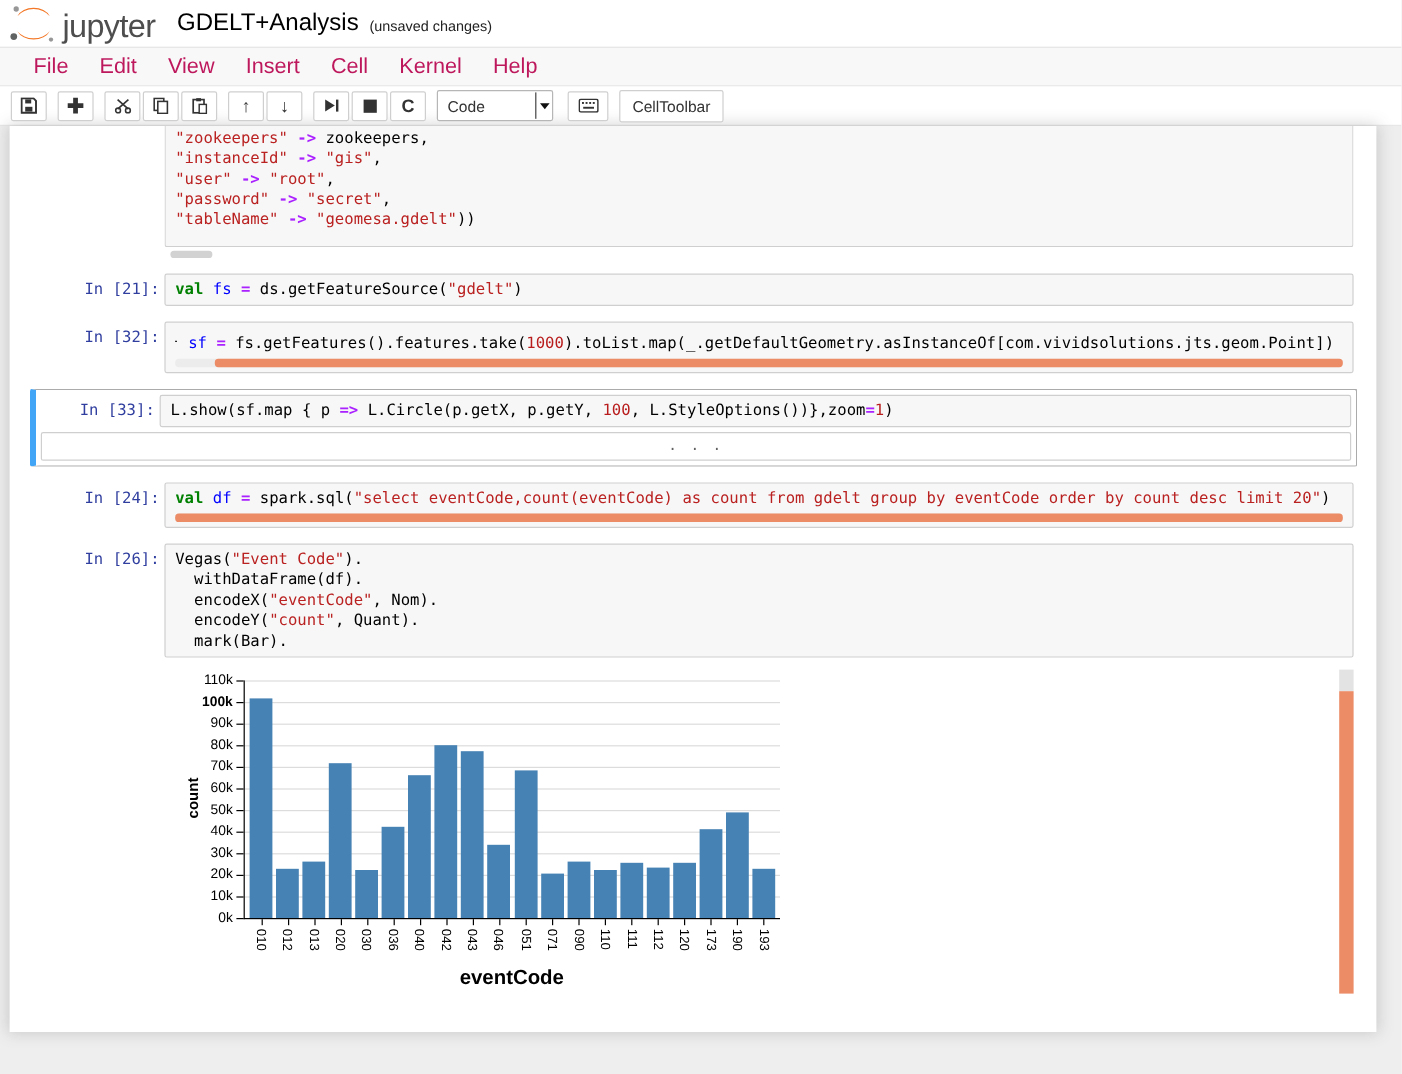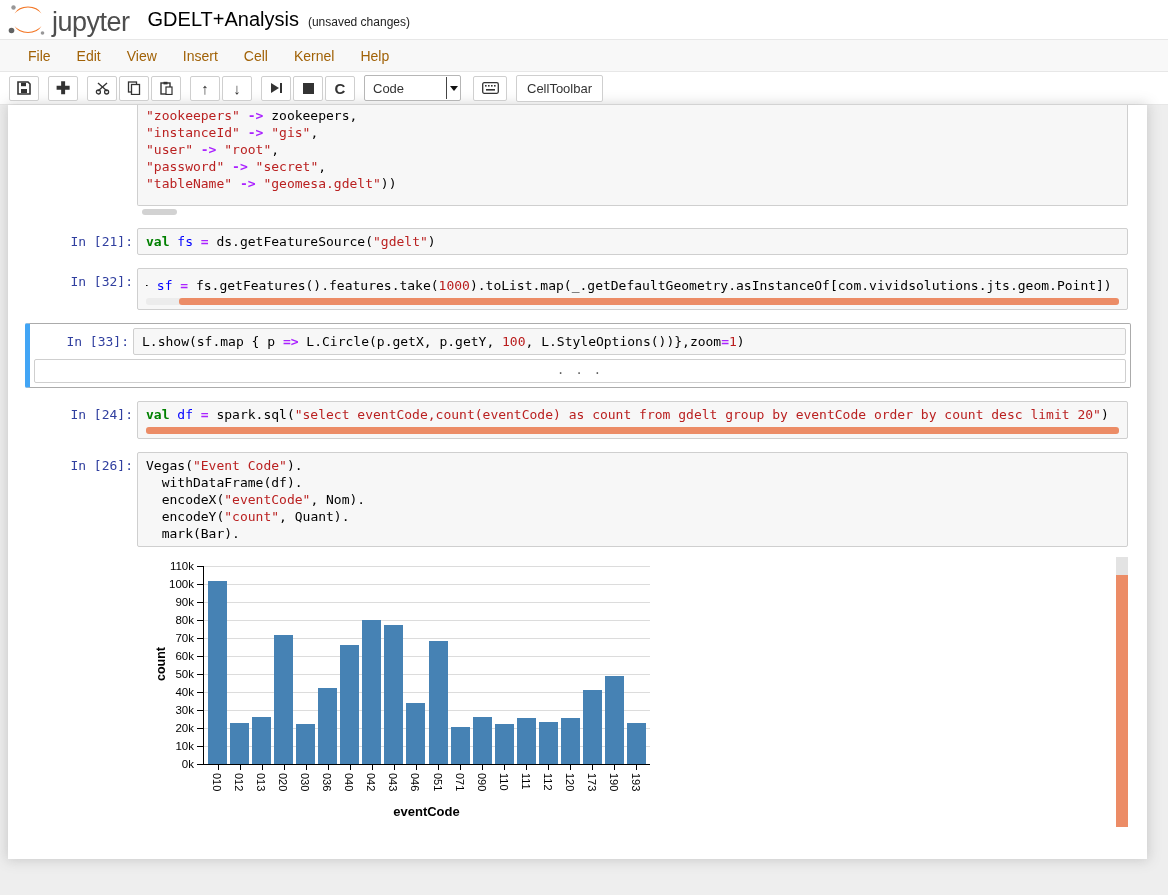--- a/index.html
+++ b/index.html
@@ -9,21 +9,21 @@
   
   #header { background:#fff; height:39px; display:flex; align-items:center; padding-left:8px; }
   #logo { display:flex; align-items:flex-end; cursor:pointer; }
   #logo-text { font-size:27px; color:#4e4e4e; letter-spacing:-0.5px; margin-left:4px; line-height:30px; }
   #nb-title { font-size:20px; color:#000; margin-left:18px; }
   #nb-status { font-size:12px; color:#222; margin-left:9px; padding-top:4px; }
 
   
   #menubar { background:#f8f8f8; border-top:1px solid #e7e7e7; border-bottom:1px solid #e7e7e7;
              height:33px; display:flex; align-items:stretch; padding-left:15px; }
-  .menu-item { color:#a16207; font-size:14px; padding:0 13px; display:flex; align-items:center; cursor:pointer; }
+  .menu-item { color:#be185d; font-size:18px; padding:0 13px; display:flex; align-items:center; cursor:pointer; }
   #kernel-area { margin-left:auto; display:flex; align-items:center; border-left:1px solid #e1e1e1;
                  padding:0 14px 0 10px; }
   #kernel-name { color:#777; font-size:14.5px; margin-right:9px; }
   #kernel-indicator { width:13px; height:13px; border:2px solid #444; border-radius:50%; }
 
   
   #toolbar { background:#fff; height:33px; display:flex; align-items:center; padding-left:9px; border-bottom:1px solid #e7e7e7; }
   .btn { height:25px; min-width:30px; background:#fff; border:1px solid #cfcfcf; border-radius:2px;
          display:inline-flex; align-items:center; justify-content:center; color:#333; font-size:14px;
          margin-right:2px; cursor:pointer; padding:0 5px; }
@@ -84,21 +84,21 @@
   .gridline { position:absolute; height:1px; background:#dcdcdc; }
   .axis-line { position:absolute; background:#000; }
   .ytick-mark { position:absolute; width:6px; height:1px; background:#000; }
   .ytick-label { position:absolute; text-align:right; font-size:11.5px; color:#000; }
   .xtick-mark { position:absolute; width:1px; height:5px; background:#000; }
   .xtick-label { position:absolute; font-size:11px; color:#000; white-space:nowrap;
                  transform:rotate(90deg); transform-origin:0 0; }
   .bar { position:absolute; background:#4682b4; }
   .ylabel { position:absolute; font-size:12.5px; font-weight:bold; transform:rotate(-90deg);
             width:60px; text-align:center; }
-  .xlabel { position:absolute; font-size:13px; font-weight:bold; text-align:center; }
+  .xlabel { position:absolute; font-size:17px; font-weight:bold; text-align:center; }
 
   .v-scrollbar { position:absolute; right:0; top:5px; width:12px; }
   .v-scrollbar .track-top { height:18px; background:#e3e3e3; }
   .v-scrollbar .thumb { height:252px; background:#ec8c66; }
 </style>
 </head>
 <body>
 
 <div id="header">
   <div id="logo">
@@ -316,21 +316,21 @@
           <div class="ytick-label" style="left: 0px; width: 45px; top: 110.5px;">50k</div>
           <div class="ytick-mark" style="left: 48px; top: 99px;"></div>
           <div class="ytick-label" style="left: 0px; width: 45px; top: 92.5px;">60k</div>
           <div class="ytick-mark" style="left: 48px; top: 81px;"></div>
           <div class="ytick-label" style="left: 0px; width: 45px; top: 74.5px;">70k</div>
           <div class="ytick-mark" style="left: 48px; top: 63px;"></div>
           <div class="ytick-label" style="left: 0px; width: 45px; top: 56.5px;">80k</div>
           <div class="ytick-mark" style="left: 48px; top: 45px;"></div>
           <div class="ytick-label" style="left: 0px; width: 45px; top: 38.5px;">90k</div>
           <div class="ytick-mark" style="left: 48px; top: 27px;"></div>
-          <div class="ytick-label" style="left: 0px; width: 45px; top: 20.5px;">100k</div>
+          <div class="ytick-label" style="left: 0px; width: 45px; top: 20.5px; font-weight: bold;">100k</div>
           <div class="ytick-mark" style="left: 48px; top: 9px;"></div>
           <div class="ytick-label" style="left: 0px; width: 45px; top: 2.5px;">110k</div>
           <div class="axis-line" style="left: 54px; top: 9px; width: 1px; height: 199px;"></div>
           <div class="axis-line" style="left: 54px; top: 207px; width: 447px; height: 1px;"></div>
           <div class="bar" style="left: 59px; top: 24.3px; width: 19px; height: 182.7px; background: rgb(70, 130, 180);"></div>
           <div class="xtick-mark" style="left: 68.5px; top: 208px;"></div>
           <div class="xtick-label" style="left: 74px; top: 216px;">010</div>
           <div class="bar" style="left: 81.05px; top: 165.6px; width: 19px; height: 41.4px; background: rgb(70, 130, 180);"></div>
           <div class="xtick-mark" style="left: 90.55px; top: 208px;"></div>
           <div class="xtick-label" style="left: 96.05px; top: 216px;">012</div>

